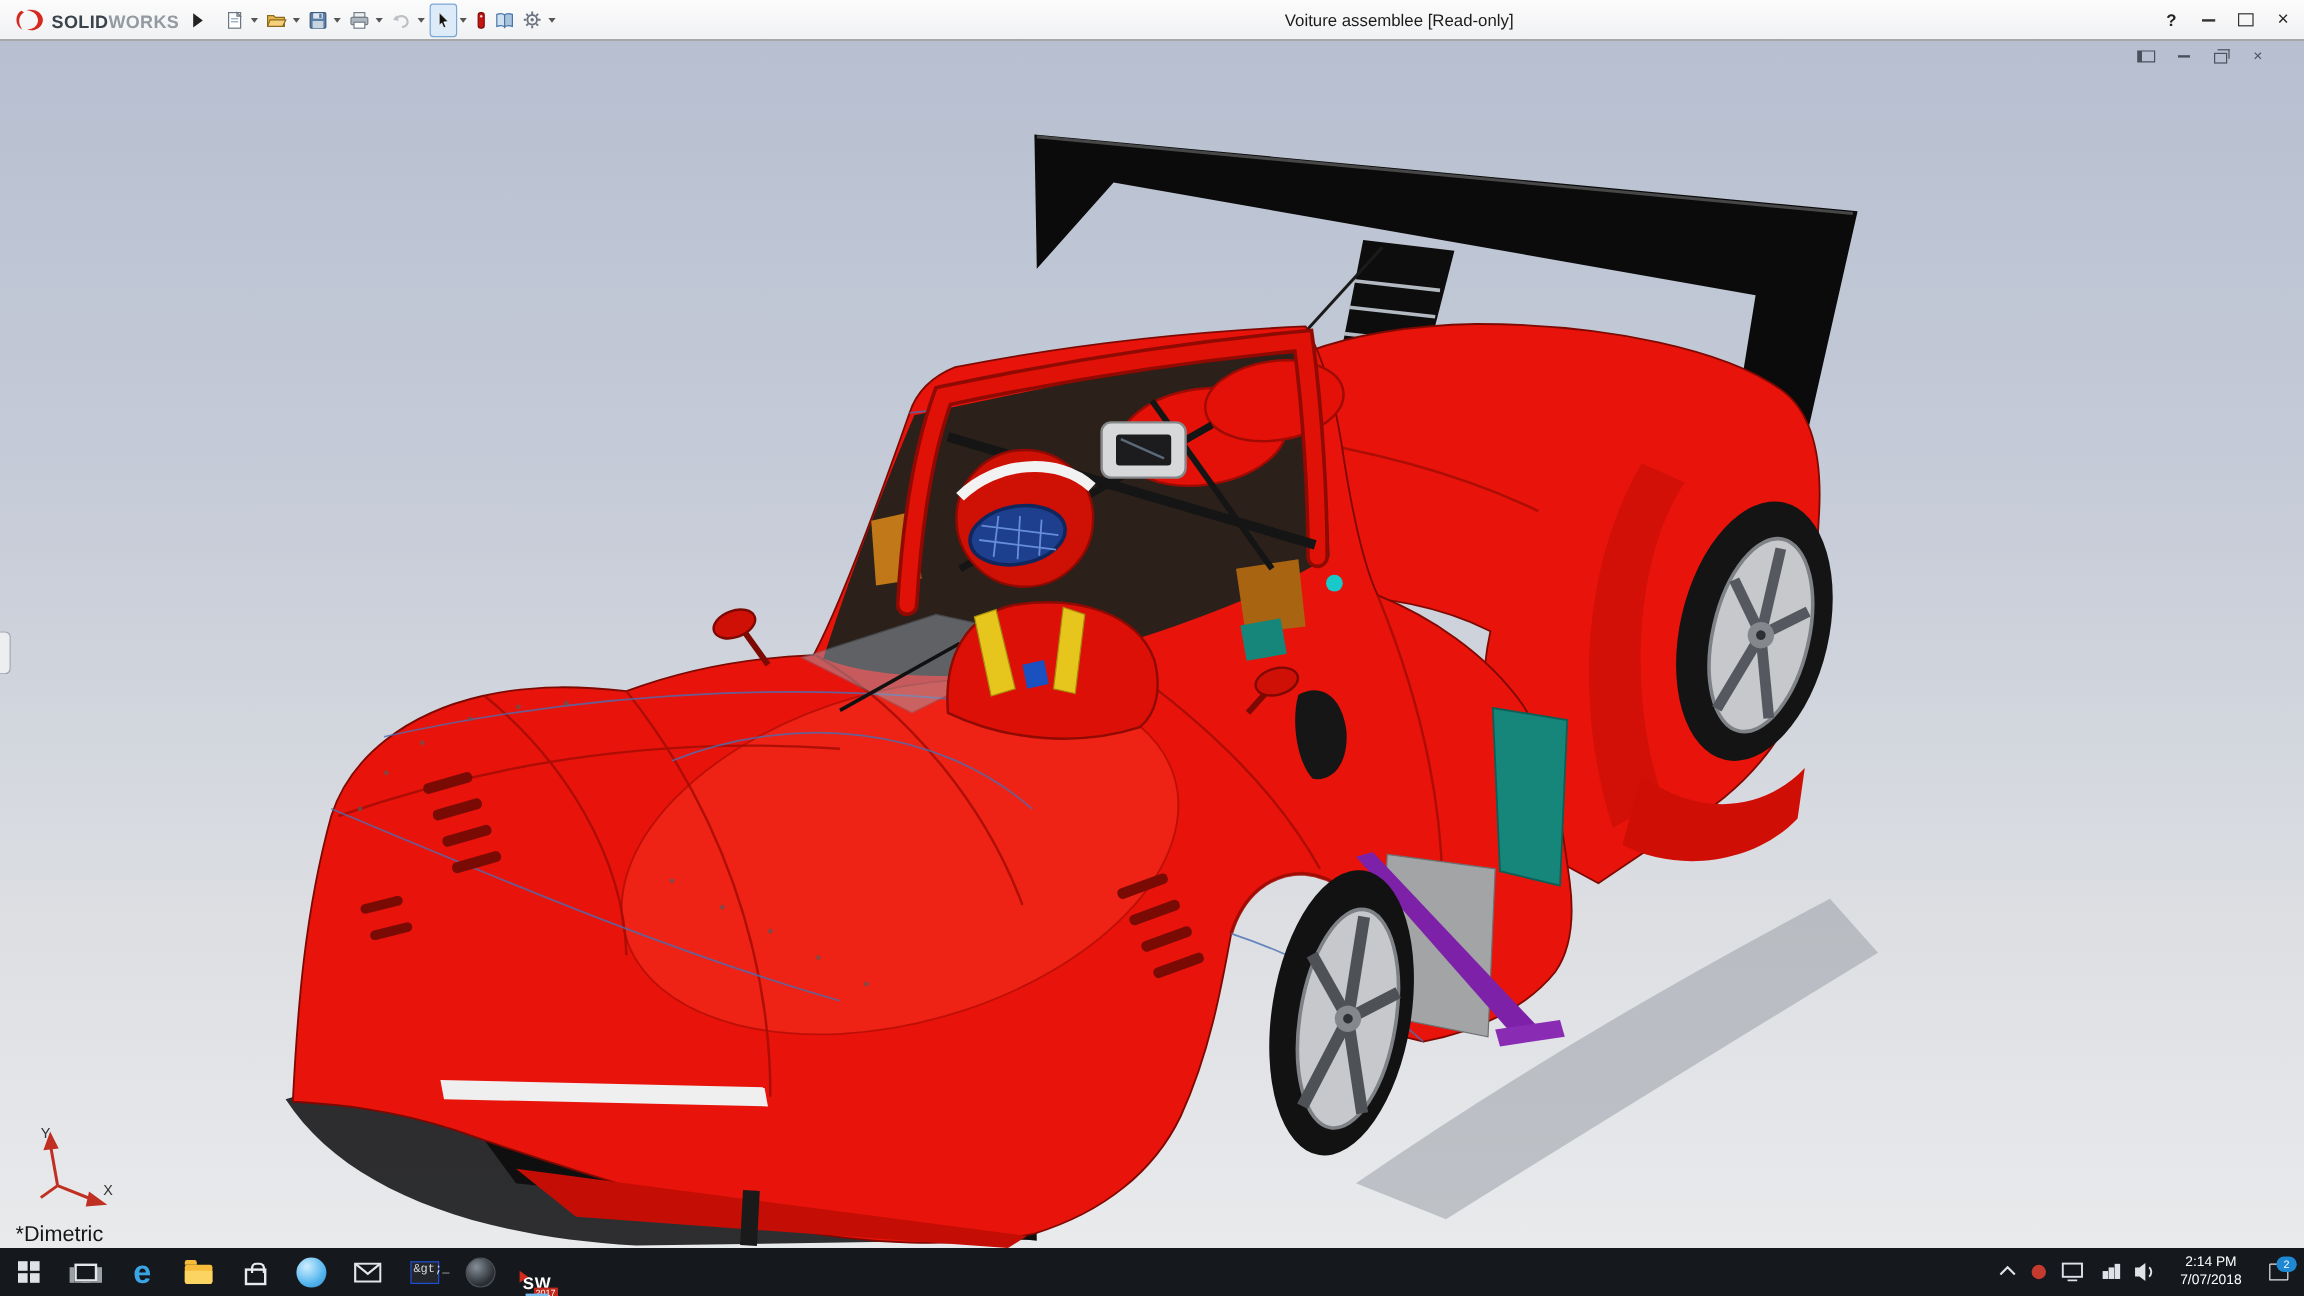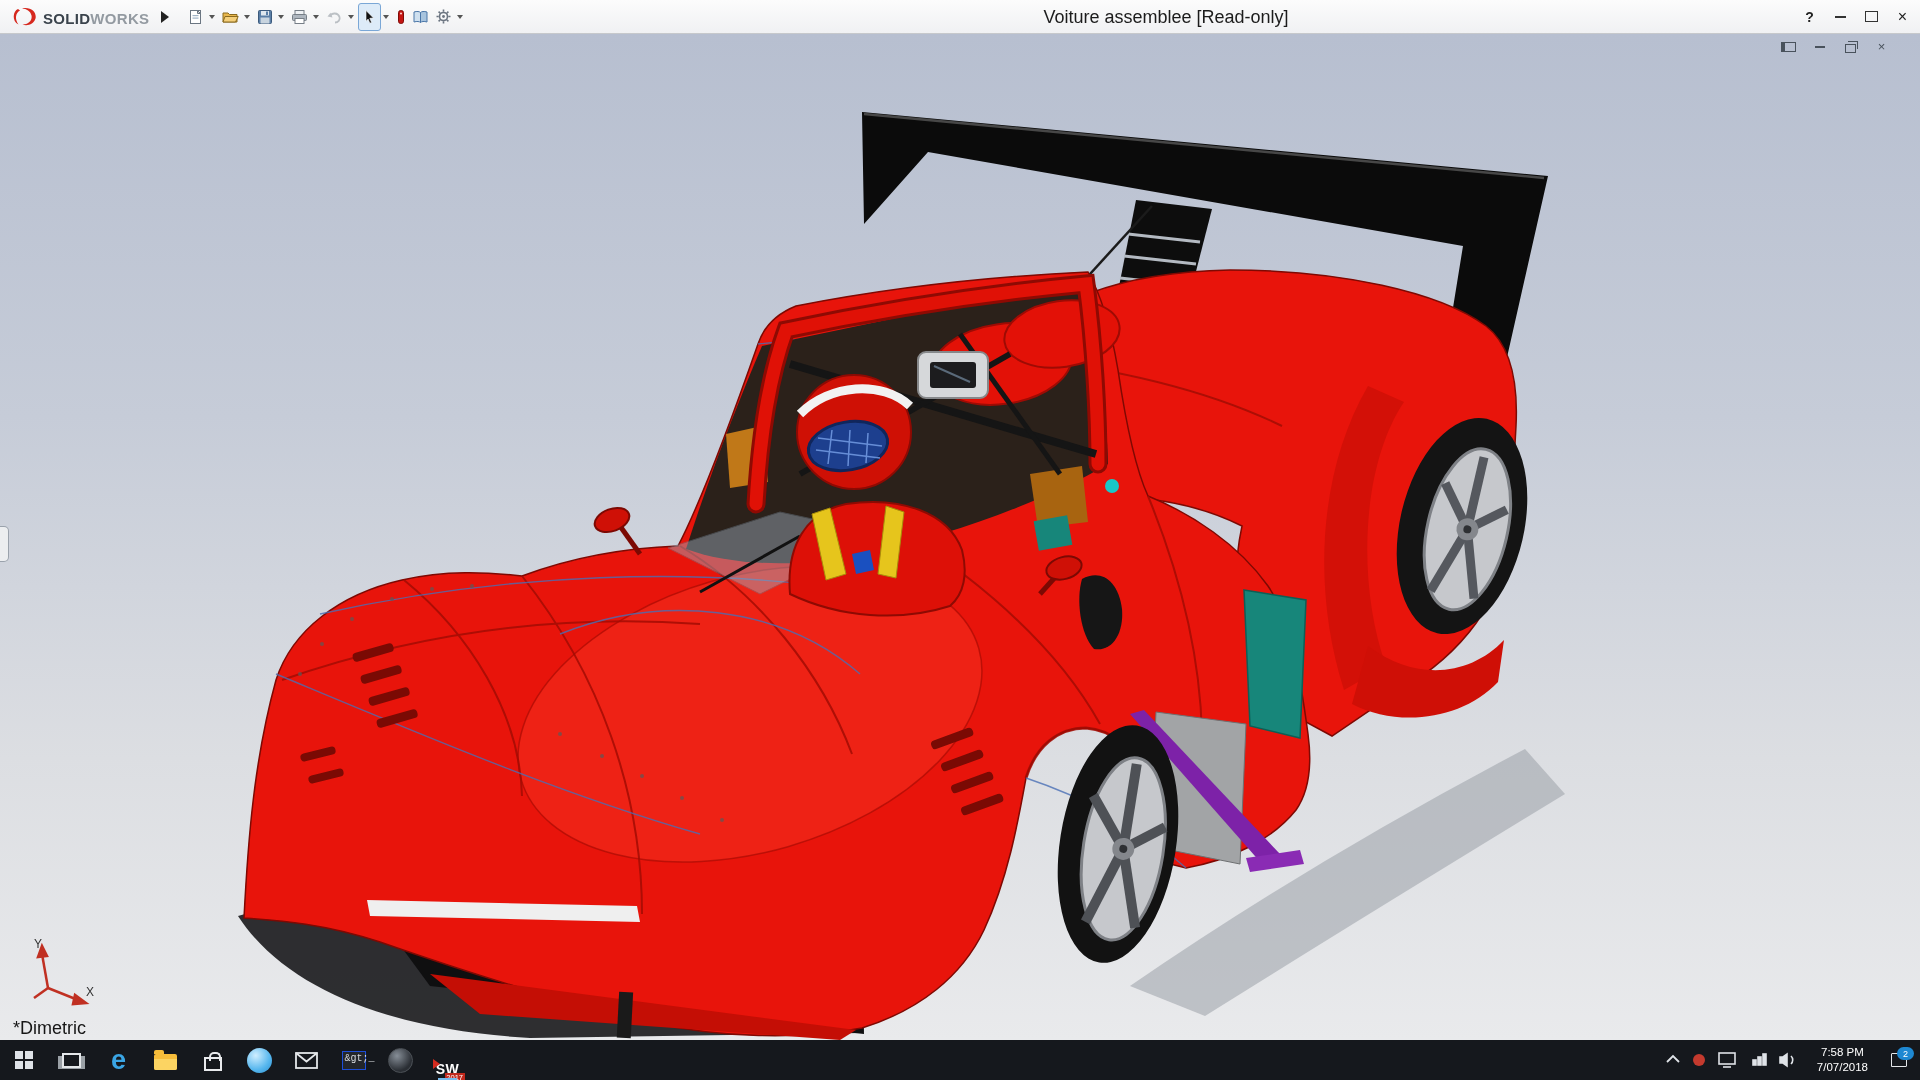--- a/index.html
+++ b/index.html
@@ -13,21 +13,21 @@
   .brand-text .solid{color:#3a434c;} .brand-text .works{color:#939aa1;font-weight:600;}
   .expander{width:0;height:0;border-top:6px solid transparent;border-bottom:6px solid transparent;
     border-left:8px solid #222;margin:0 10px 0 4px;}
   .tools{display:flex;align-items:center;margin-left:6px;}
   .tool{height:26px;display:flex;align-items:center;justify-content:center;padding:0 3px;border-radius:3px;}
   .tool.active{border:1px solid #7aa7d6;background:#ddebf8;}
   .tool.disabled{opacity:.4;}
   .caret{width:0;height:0;border-left:3.5px solid transparent;border-right:3.5px solid transparent;
     border-top:4px solid #555;margin:0 4px 0 2px;}
   .doc-title{position:absolute;left:1166px;top:50%;transform:translate(-50%,-50%);
-    font-size:18px;color:#1c1c1c;white-space:nowrap;}
+    font-size:14px;color:#1c1c1c;white-space:nowrap;}
   .win-controls{position:absolute;right:2px;top:0;height:100%;display:flex;align-items:center;}
   .wc{width:31px;height:100%;display:flex;align-items:center;justify-content:center;color:#222;font-size:14px;}
   .wc .bar{width:11px;height:2px;background:#333;}
   .wc .box{width:11px;height:9px;border:1.5px solid #333;}
   .wc-close{font-size:16px;}
   
   .viewport{position:absolute;top:34px;left:0;right:0;bottom:40px;
     background:linear-gradient(180deg,#b7bfd0 0%,#c6ccd8 38%,#dcdee2 72%,#e9eaec 100%);}
   .viewport svg.scene{position:absolute;inset:0;width:100%;height:100%;}
   .doc-controls{position:absolute;top:5px;right:30px;display:flex;gap:14px;align-items:center;z-index:5;}
@@ -450,21 +450,21 @@
             <rect x="97" y="10" width="3" height="8" fill="#dfe3e8"></rect>
           <rect x="102" y="7" width="3" height="11" fill="#dfe3e8"></rect>
         </g>
         <g stroke="#dfe3e8" stroke-width="1.6" fill="#dfe3e8">
           <polygon points="122,10 126,7 126,19 122,16 119,16 119,10"></polygon>
           <path d="M130,9 a5.5,5.5 0 0 1 0,8" fill="none"></path>
         </g>
       </svg>
     </div>
     <div class="clock">
-      <div>7:58 PM</div>
+      <div>2:14 PM</div>
       <div>7/07/2018</div>
     </div>
     <div class="notif">
       <span class="bubble"></span>
       <span class="badge">2</span>
     </div>
   </div>
 </div>
 
 </body></html>

